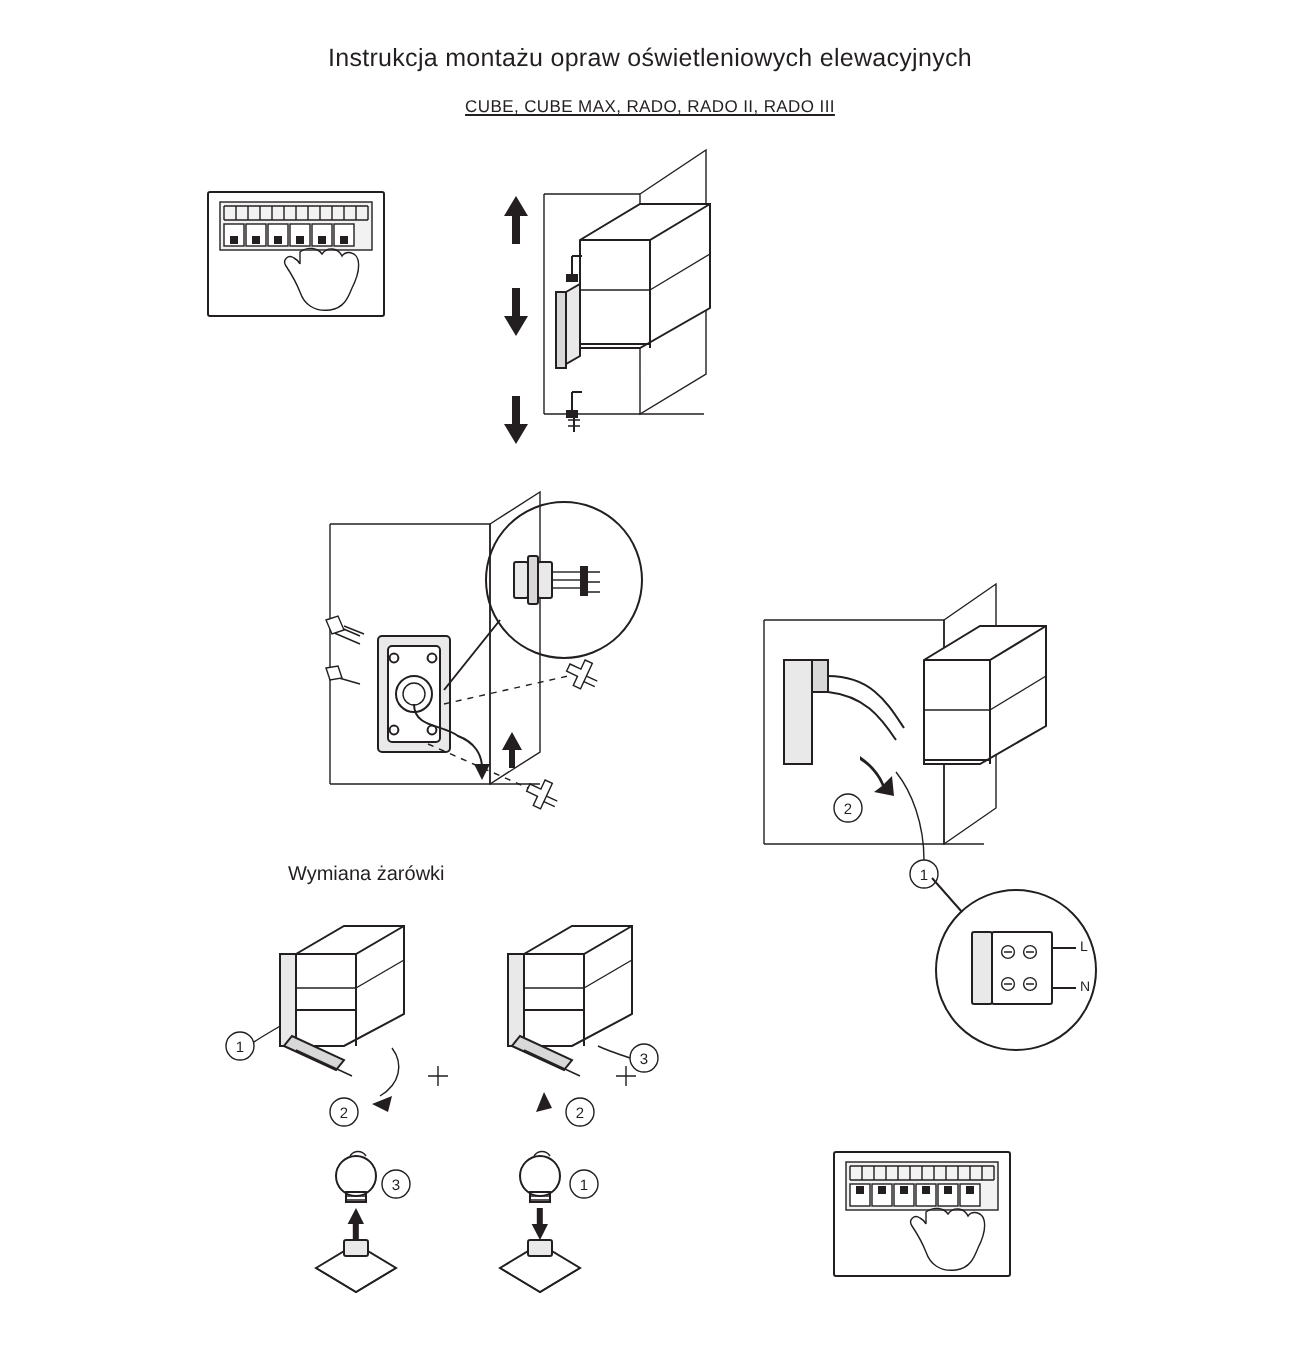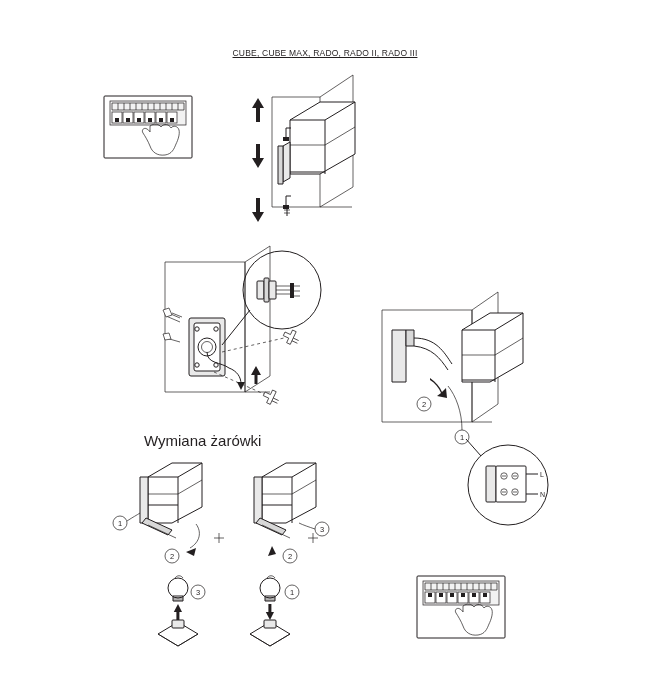--- a/index.html
+++ b/index.html
@@ -34,21 +34,21 @@
     top: 48px;
     width: 650px;
     text-align: center;
     font-size: 8.5px;
     letter-spacing: 0.2px;
     color: #231f20;
     text-decoration: underline;
   }
   .section-label {
     position: absolute;
-    font-size: 15px;
+    font-size: 10px;
     color: #231f20;
   }
   .label-bulb {
     left: 144px;
     top: 432px;
   }
   .boxtext {
     position: absolute;
     font-size: 12px;
     font-weight: bold;
@@ -86,20 +86,21 @@
     fill: #231f20;
     font-family: "Liberation Sans", sans-serif;
     dominant-baseline: central;
   }
 </style>
 </head>
 <body>
 
 <div id="page">
 
+  <div class="title">Instrukcja montażu opraw oświetleniowych elewacyjnych</div>
   <div class="subtitle">CUBE, CUBE MAX, RADO, RADO II, RADO III</div>
   <div class="section-label label-bulb">Wymiana żarówki</div>
   <div class="boxtext off-text">OFF</div>
   <div class="boxtext on-text">ON</div>
 
   <svg class="layer" viewBox="0 0 650 677">
 
     <g>
       <rect class="fillw" x="104" y="96" width="88" height="62" rx="1"></rect>
 

